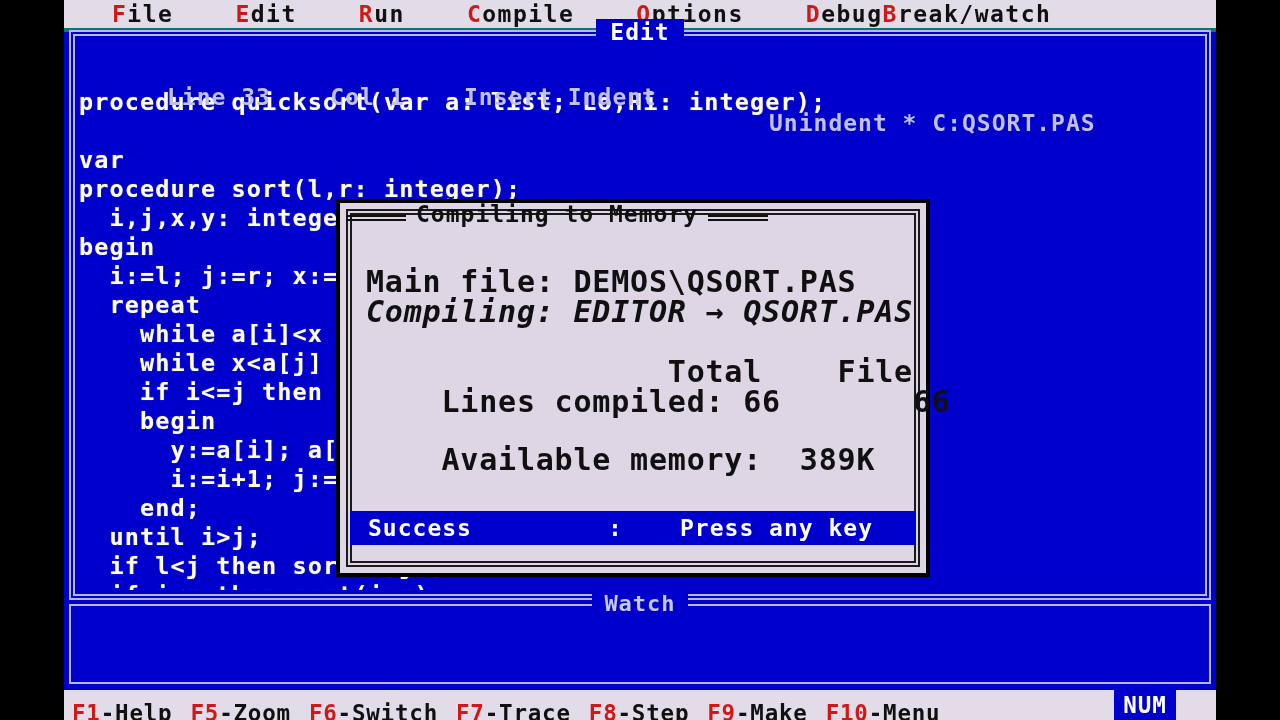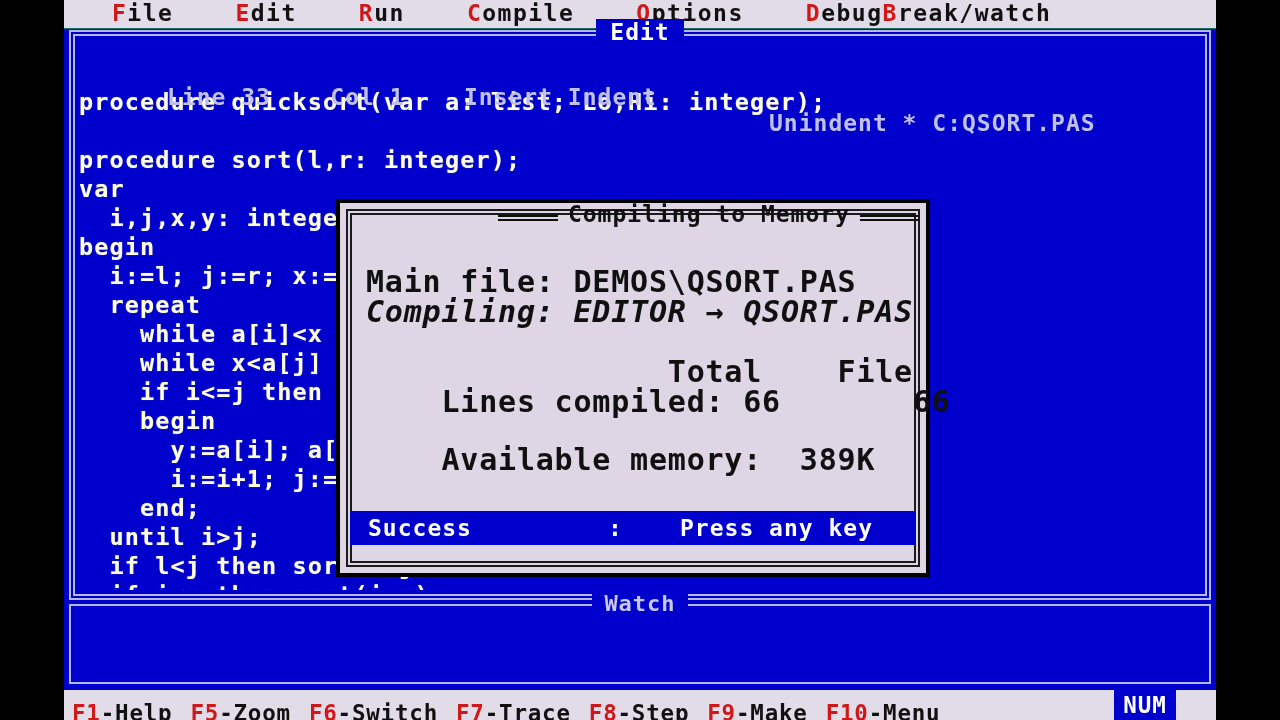--- a/index.html
+++ b/index.html
@@ -31,23 +31,23 @@
     background: #0000cc;
   }
 
   
   #menubar {
     position: absolute;
     left: 0; top: 0;
     width: 1152px;
     height: 28px;
     background: #e2dce8;
-    border-bottom: 1px solid #0f766e;
+    border-bottom: 4px solid #0f766e;
     display: flex;
-    align-items: flex-start;
+    align-items: center;
   }
   .menu-item {
     color: #101010;
     font-size: 23px;
     font-weight: bold;
     letter-spacing: 1.5px;
     white-space: pre;
     line-height: 26px;
     padding: 0;
   }
@@ -248,21 +248,21 @@
     position: absolute;
     left: 14px; top: 14px; right: 14px; bottom: 14px;
     border: 2px solid #1a1a1a;
     box-sizing: border-box;
   }
   #dialog-title {
     position: absolute;
     top: 3px;
     left: 0;
     width: 100%;
-    text-align: right;
+    text-align: left;
     color: #101010;
     font-size: 23px;
     font-weight: bold;
     letter-spacing: 1px;
     line-height: 24px;
     z-index: 5;
   }
   #dialog-title .bar {
     display: inline-block;
     width: 60px;
@@ -353,22 +353,22 @@
       <div id="edit-title"><span>Edit</span></div>
 
       <div id="edit-statusline">
         <span class="sl-left">Line 33    Col 1    Insert Indent</span>
         <span class="sl-right">Unindent * C:QSORT.PAS</span>
       </div>
 
       <div id="codearea">
         <div class="code-line">procedure quicksort(var a: list; Lo,Hi: integer);</div>
         <div class="code-line"></div>
+        <div class="code-line">var</div>
         <div class="code-line">procedure sort(l,r: integer);</div>
-        <div class="code-line">var</div>
         <div class="code-line">  i,j,x,y: integer;</div>
         <div class="code-line">begin</div>
         <div class="code-line">  i:=l; j:=r; x:=a[(l+r) DIV 2];</div>
         <div class="code-line">  repeat</div>
         <div class="code-line">    while a[i]&lt;x do i:=i+1;</div>
         <div class="code-line">    while x&lt;a[j] do j:=j-1;</div>
         <div class="code-line">    if i&lt;=j then</div>
         <div class="code-line">    begin</div>
         <div class="code-line">      y:=a[i]; a[i]:=a[j]; a[j]:=y;</div>
         <div class="code-line">      i:=i+1; j:=j-1;</div>

